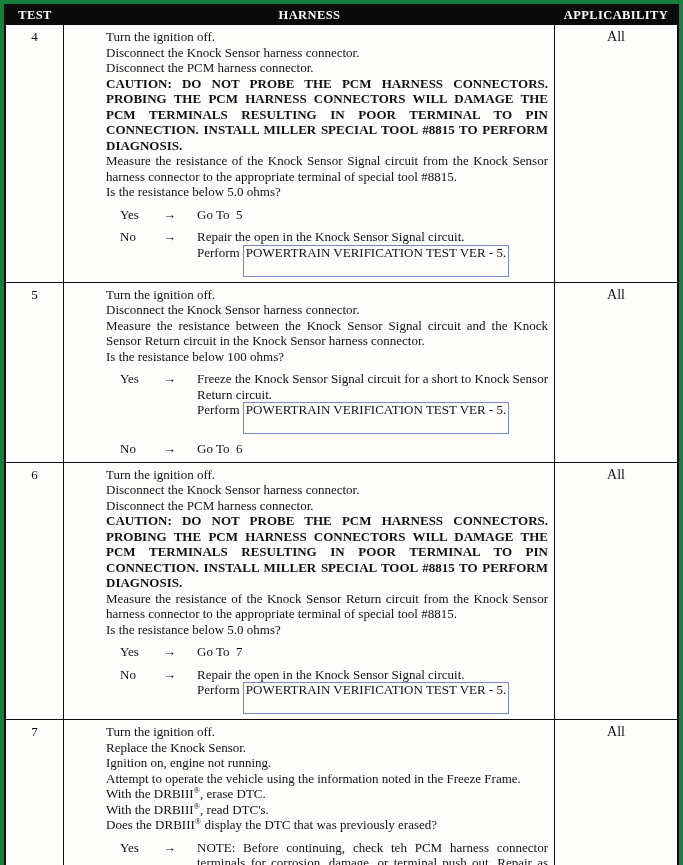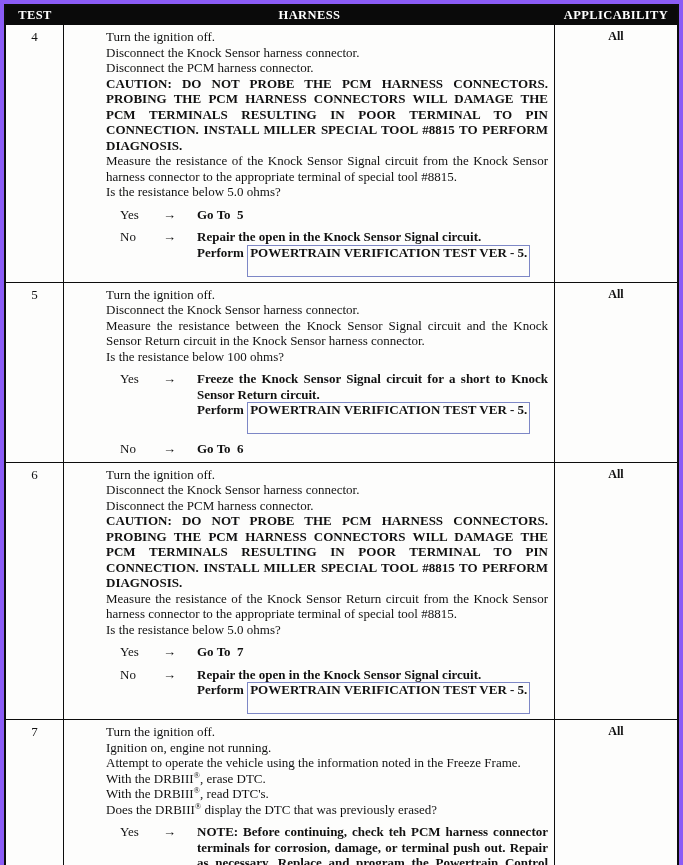--- a/index.html
+++ b/index.html
@@ -1,19 +1,19 @@
 <!DOCTYPE html>
 <html><head>
 <meta charset="utf-8">
 <style>
   * { margin: 0; padding: 0; box-sizing: border-box; }
   body { background: #ffffff; }
   .page {
     width: 683px; height: 865px;
-    background: #8b5cf6;
+    background: #15803d;
     position: relative;
     font-family: "Liberation Serif", "DejaVu Serif", serif;
     color: #111;
     overflow: hidden;
   }
   .diag-table {
     position: absolute; left: 4px; top: 4px; width: 675px;
     border: 2px solid #0d0d0d;
     background: #fdfdfc;
   }
@@ -50,38 +50,37 @@
     font-size: 13px;
   }
   .action-cell {
     border-right: 1.5px solid #0d0d0d;
     padding: 4px 6px 5px 6px;
     font-size: 13px;
   }
   .app-cell {
     text-align: center;
     padding-top: 4px;
-    font-size: 12px;
-    font-weight: bold;
+    font-size: 14px;
   }
   .aline {
     line-height: 15.5px;
     text-align: justify;
     margin-left: 36px;
   }
   .aline.caution { font-weight: bold; }
   .decision {
     display: grid;
     grid-template-columns: 43px 34px auto;
     margin-left: 50px;
     margin-top: 7px;
   }
   .answer, .darrow { line-height: 15.5px; }
   .result { line-height: 15.5px; }
-  .rline { white-space: pre-wrap; font-weight: bold; }
+  .rline { white-space: pre-wrap; }
   .rline.jus { white-space: normal; text-align: justify; }
   .refbox {
     border: 1px solid #7d87c6;
     padding: 0px 2px 16px 2px;
     display: inline-block;
     line-height: 14px;
   }
   .reg {
     font-size: 8.5px;
     vertical-align: super;
@@ -192,20 +191,21 @@
       <span>All</span>
     </div>
   </div>
 
   <div class="trow">
     <div class="test-cell">
       <span>7</span>
     </div>
     <div class="action-cell">
             <div class="aline">Turn the ignition off.</div>
+            <div class="aline">Replace the Knock Sensor.</div>
             <div class="aline">Ignition on, engine not running.</div>
             <div class="aline">Attempt to operate the vehicle using the information noted in the Freeze Frame.</div>
             <div class="aline">With the DRBIII<span class="reg">®</span>, erase DTC.</div>
             <div class="aline">With the DRBIII<span class="reg">®</span>, read DTC's.</div>
             <div class="aline">Does the DRBIII<span class="reg">®</span> display the DTC that was previously erased?</div>
             <div class="decision">
               <span class="answer">Yes</span>
               <span class="darrow">→</span>
               <div class="result">
                 <div class="rline jus">NOTE: Before continuing, check teh PCM harness connector terminals for corrosion, damage, or terminal push out. Repair as necessary. Replace and program the Powertrain Control Module in accordance with the Service Information.</div>

